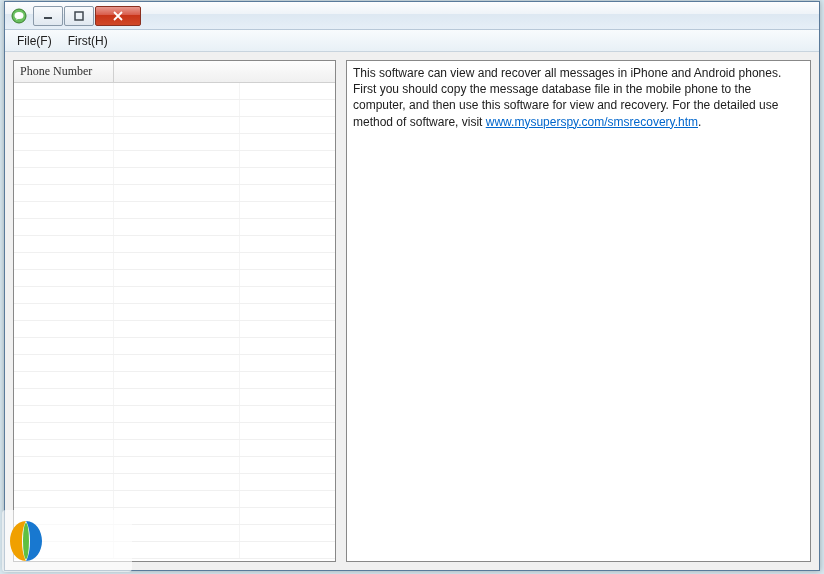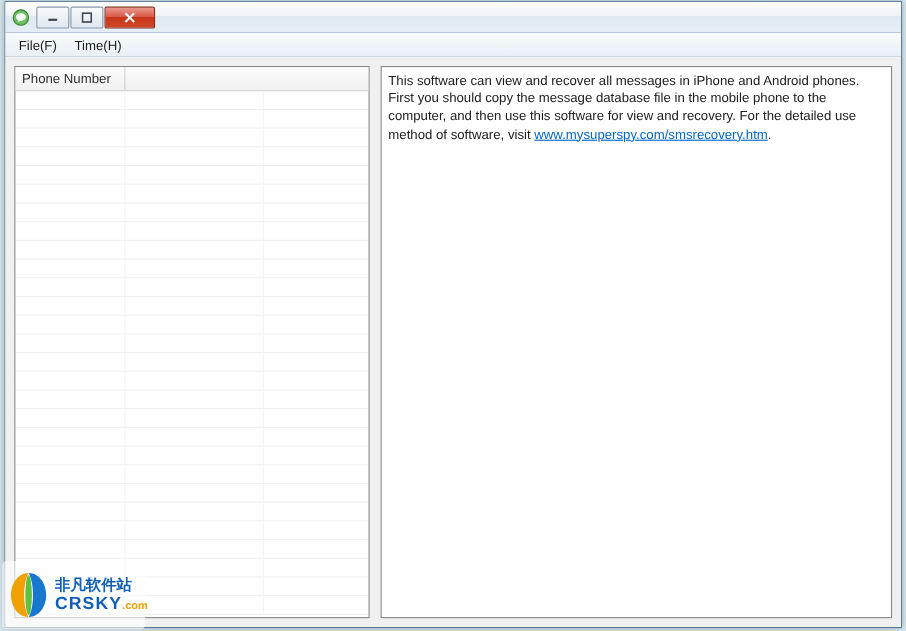--- a/index.html
+++ b/index.html
@@ -88,20 +88,21 @@
       display: flex;
       gap: 10px;
     }
     .left-panel {
       width: 323px;
       border: 1px solid #888;
       background: #fff;
       display: flex;
       flex-direction: column;
       overflow: hidden;
+      font-family: Liberation Serif, serif;
     }
     .table-header {
       display: flex;
       background: linear-gradient(to bottom, #fdfdfd, #f0f0f0);
       border-bottom: 1px solid #d0d0d0;
       height: 22px;
       flex-shrink: 0;
     }
     .th {
       border-right: 1px solid #d0d0d0;
@@ -215,21 +216,21 @@
       <div class="win-btn close">
         <svg width="12" height="10" viewBox="0 0 12 10">
             <path d="M2 1 L10 9 M10 1 L2 9" stroke="#fff" stroke-width="1.8"></path>
           </svg>
       </div>
     </div>
   </div>
 
   <div class="menu-bar">
     <div class="menu-item">File(F)</div>
-    <div class="menu-item">Time(H)</div>
+    <div class="menu-item">First(H)</div>
   </div>
 
   <div class="client-area">
     <div class="left-panel">
       <div class="table-header">
         <div class="th th-phone">Phone Number</div>
       </div>
       <div class="table-body" id="table-body">
           <div class="table-row">
             <div class="td td-phone"></div>
@@ -383,17 +384,13 @@
 </div>
 
 <div class="watermark">
   <span class="wm-logo">
     <svg viewBox="0 0 40 48" width="40" height="48">
       <path d="M20 4 C10 4 4 14 4 24 C4 34 10 44 20 44 C20 44 16 38 16 24 C16 10 20 4 20 4 Z" fill="#f0a000"></path>
       <path d="M20 4 C30 4 36 14 36 24 C36 34 30 44 20 44 C20 44 24 38 24 24 C24 10 20 4 20 4 Z" fill="#1878d0"></path>
       <ellipse cx="20" cy="24" rx="3" ry="18" fill="#60c040"></ellipse>
     </svg>
   </span>
-  <div class="wm-text">
-    <div class="wm-cn">非凡软件站</div>
-    <div class="wm-en"><span>CRSKY</span><span class="com">.com</span></div>
-  </div>
 </div>
 
 </body></html>

